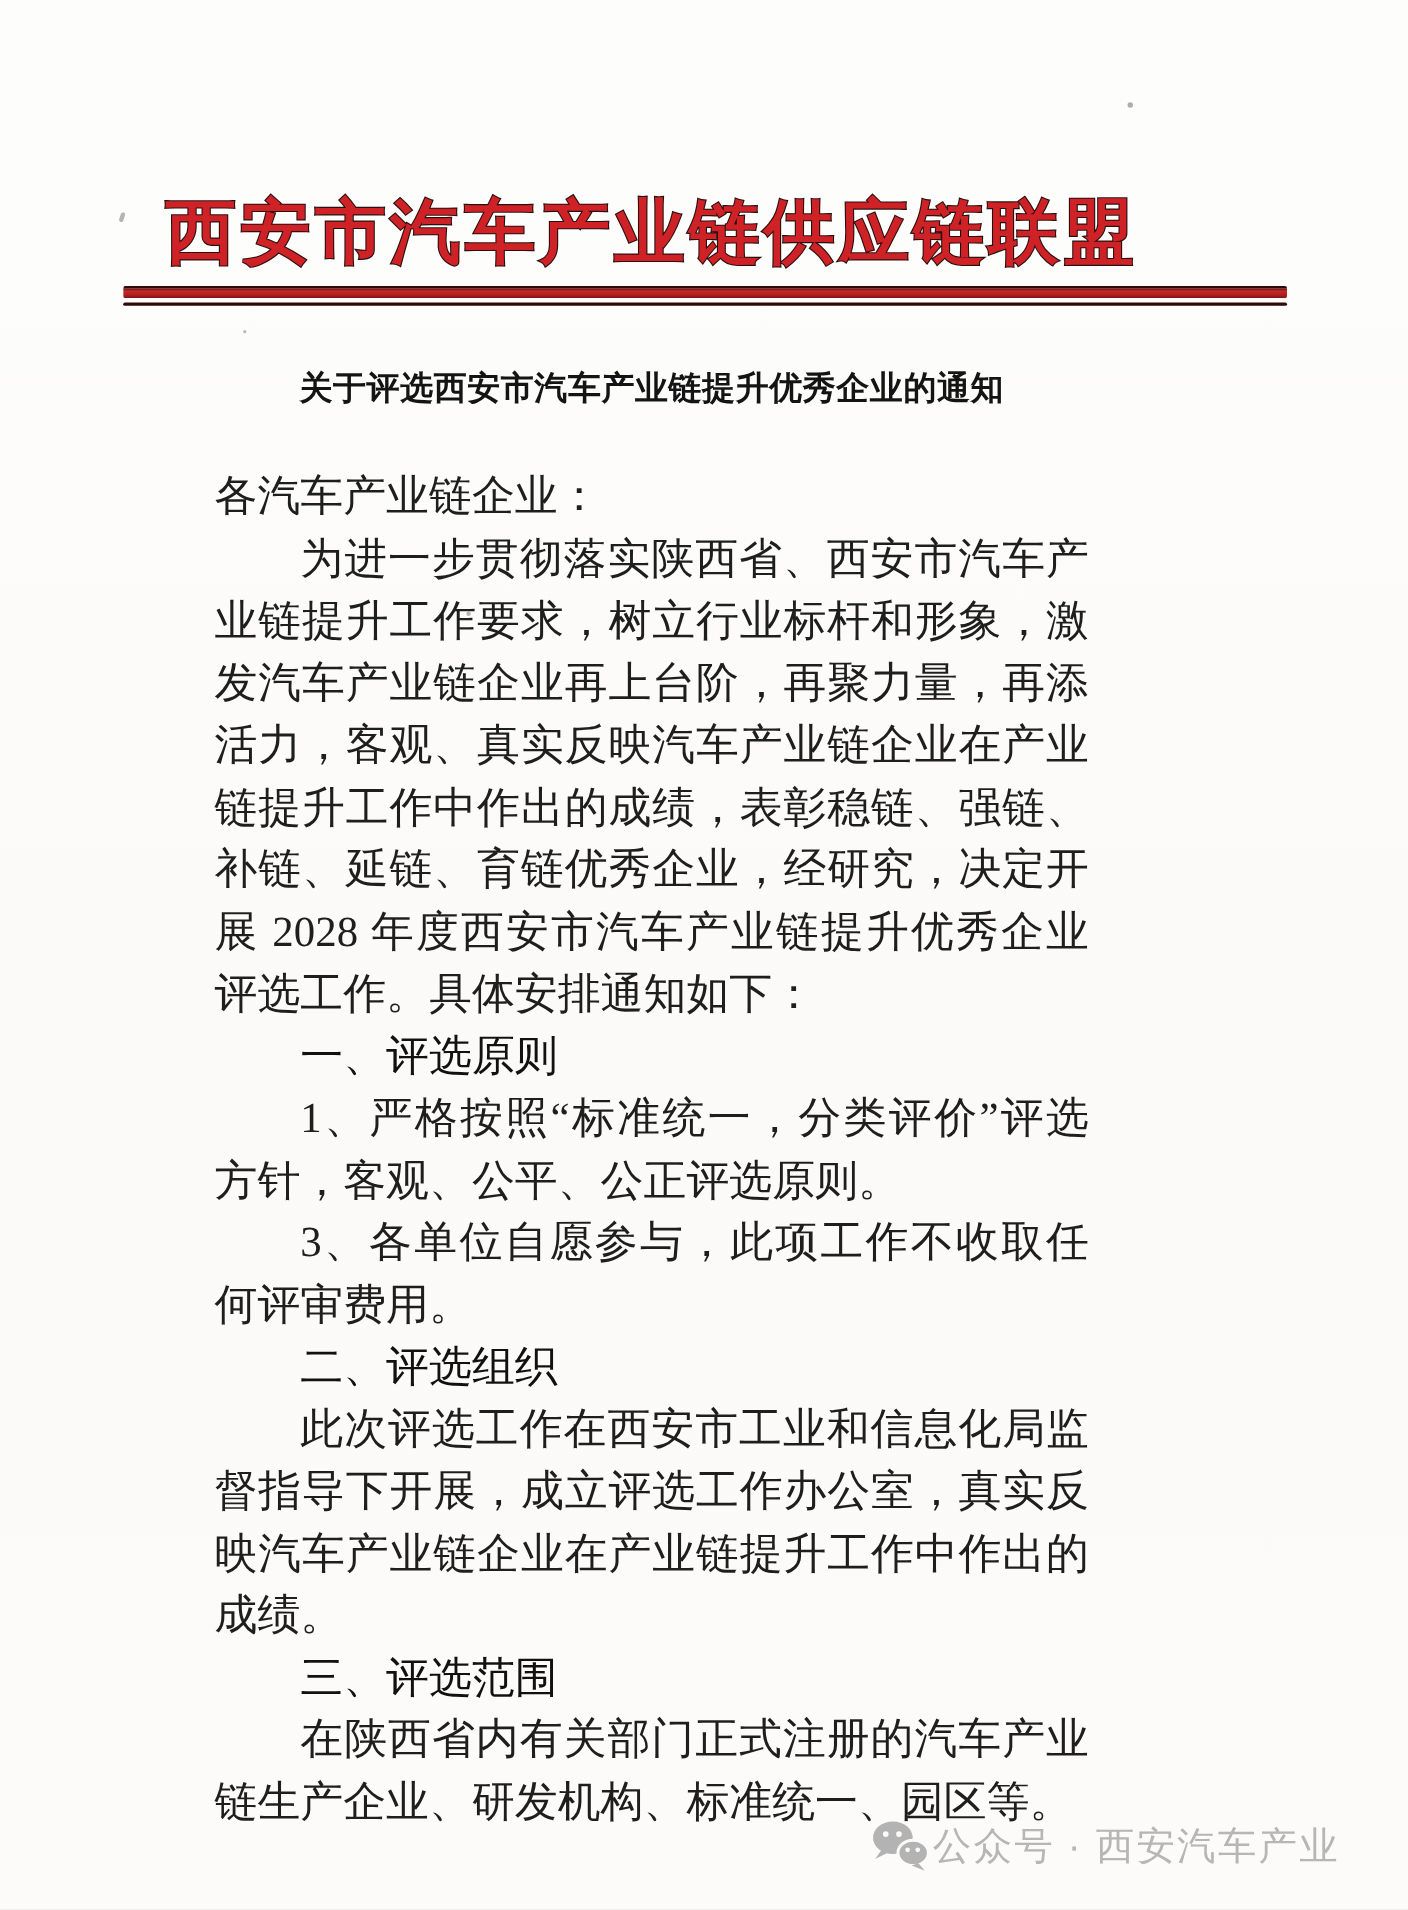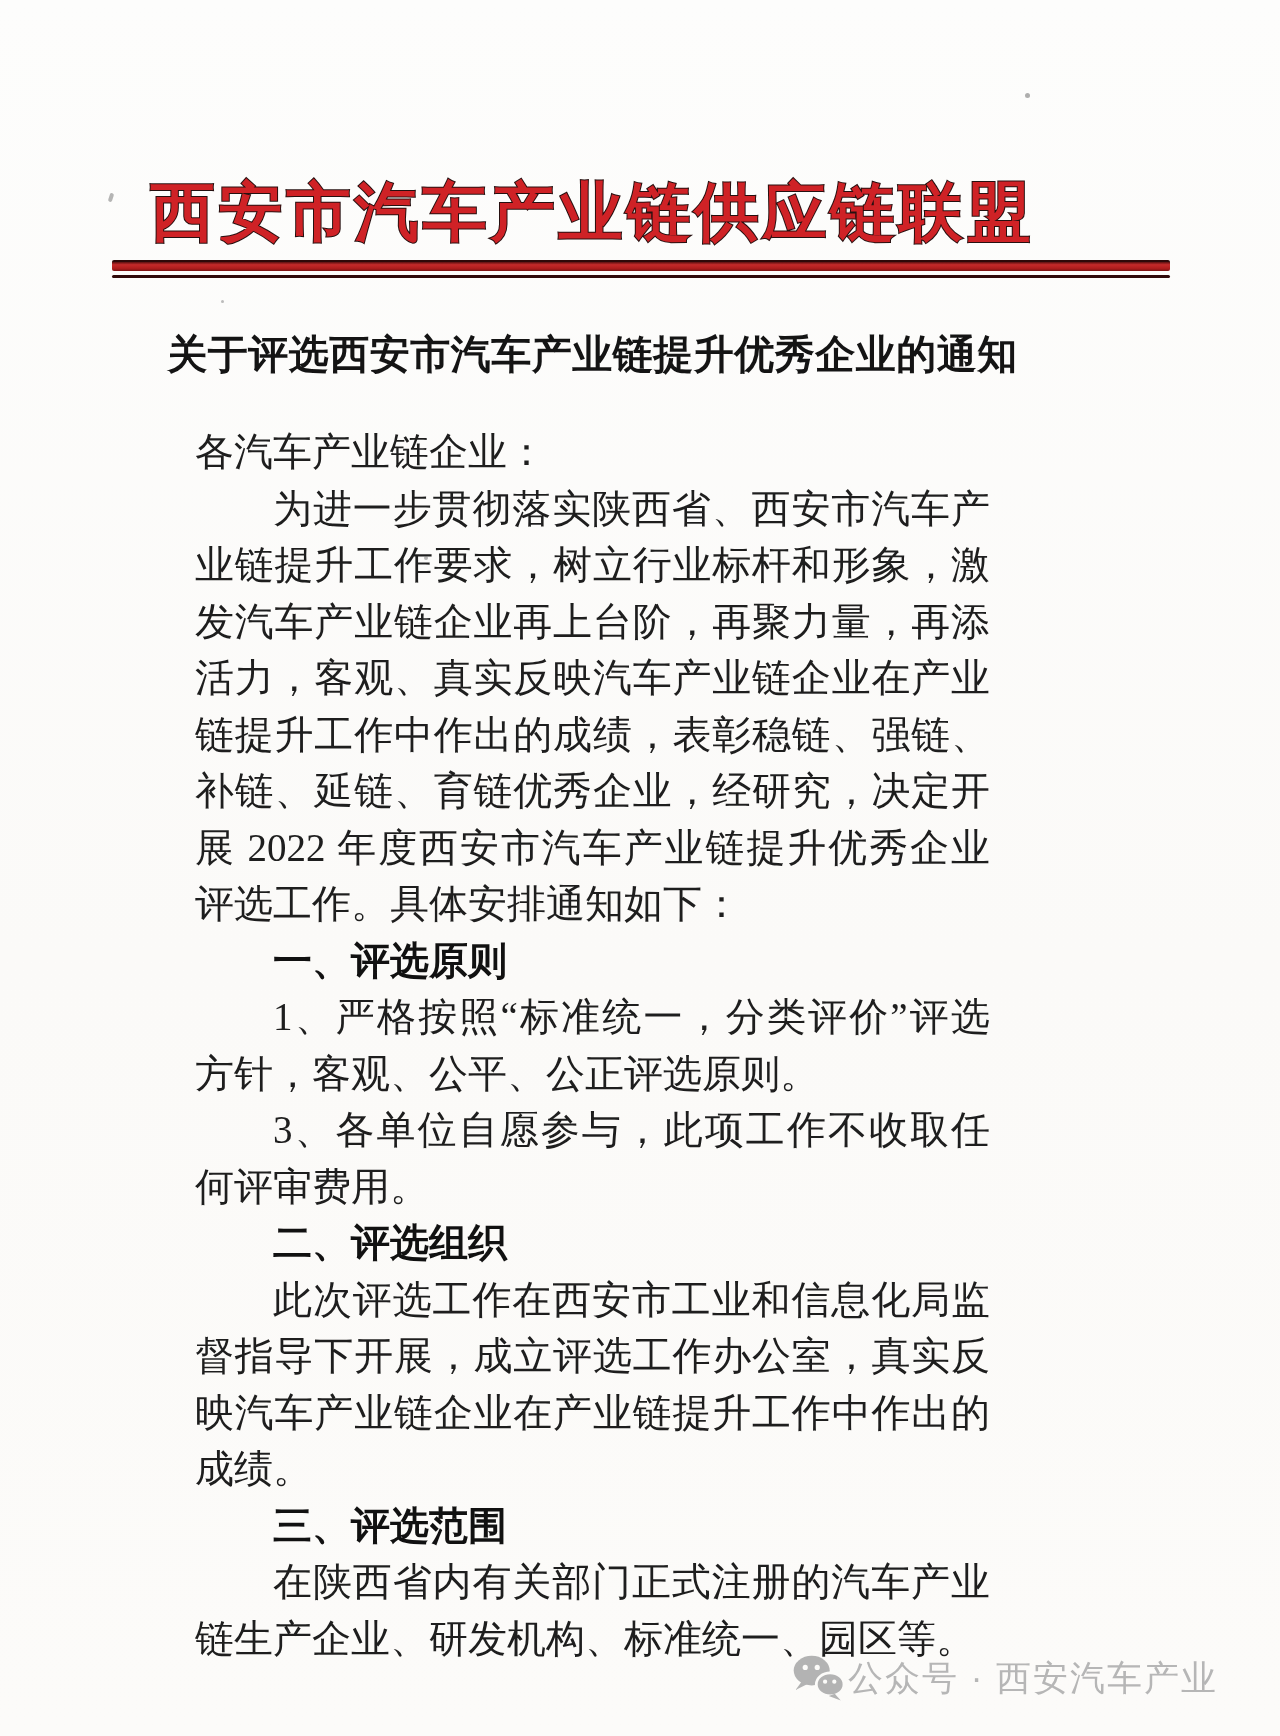--- a/index.html
+++ b/index.html
@@ -30,38 +30,38 @@
     background:linear-gradient(180deg,#5a1010 0%,#c32a2a 30%,#b01d1d 70%,#7c1414 100%);
     border-top:2px solid #2e0909;
     border-radius:2px;
   }
   .rule-dark{height:3px;margin-top:4px;background:#300a0a;border-radius:2px;}
   
   .notice-title{
     position:absolute;left:0;top:331px;width:1185px;
     text-align:center;
     font-family:"Liberation Sans", sans-serif;
-    font-size:40px;font-weight:700;line-height:46px;
+    font-size:30px;font-weight:700;line-height:46px;
     color:#141414;letter-spacing:0.5px;
     white-space:nowrap;
   }
   
   .doc-body{
     position:absolute;left:195px;top:424px;width:795px;
     font-family:"Liberation Serif", serif;
     font-size:39px;line-height:56.5px;
     color:#1e1e1e;
     text-align:justify;
     text-align-last:left;
   }
   .doc-body p{margin:0;}
   .indent{text-indent:2em;}
   .heading{
     font-family:"Liberation Sans", sans-serif;
-    font-weight:700;color:#111;
+    font-weight:400;color:#111;
     text-indent:2em;
   }
   
   .watermark{
     position:absolute;left:792px;top:1654px;
     display:flex;align-items:center;gap:0;
   }
   .wm-text{
     font-family:"Liberation Sans", sans-serif;
     font-size:35px;color:#b6b6b6;letter-spacing:2px;
@@ -83,21 +83,21 @@
 
   <div class="rule">
     <div class="rule-red"></div>
     <div class="rule-dark"></div>
   </div>
 
   <div class="notice-title">关于评选西安市汽车产业链提升优秀企业的通知</div>
 
   <div class="doc-body">
     <p>各汽车产业链企业：</p>
-    <p class="indent">为进一步贯彻落实陕西省、西安市汽车产业链提升工作要求，树立行业标杆和形象，激发汽车产业链企业再上台阶，再聚力量，再添活力，客观、真实反映汽车产业链企业在产业链提升工作中作出的成绩，表彰稳链、强链、补链、延链、育链优秀企业，经研究，决定开展 2022 年度西安市汽车产业链提升优秀企业评选工作。具体安排通知如下：</p>
+    <p class="indent">为进一步贯彻落实陕西省、西安市汽车产业链提升工作要求，树立行业标杆和形象，激发汽车产业链企业再上台阶，再聚力量，再添活力，客观、真实反映汽车产业链企业在产业链提升工作中作出的成绩，表彰稳链、强链、补链、延链、育链优秀企业，经研究，决定开展 2028 年度西安市汽车产业链提升优秀企业评选工作。具体安排通知如下：</p>
     <p class="heading">一、评选原则</p>
     <p class="indent">1、严格按照“标准统一，分类评价”评选方针，客观、公平、公正评选原则。</p>
     <p class="indent">3、各单位自愿参与，此项工作不收取任何评审费用。</p>
     <p class="heading">二、评选组织</p>
     <p class="indent">此次评选工作在西安市工业和信息化局监督指导下开展，成立评选工作办公室，真实反映汽车产业链企业在产业链提升工作中作出的成绩。</p>
     <p class="heading">三、评选范围</p>
     <p class="indent">在陕西省内有关部门正式注册的汽车产业链生产企业、研发机构、标准统一、园区等。</p>
   </div>
 
   <div class="watermark">

